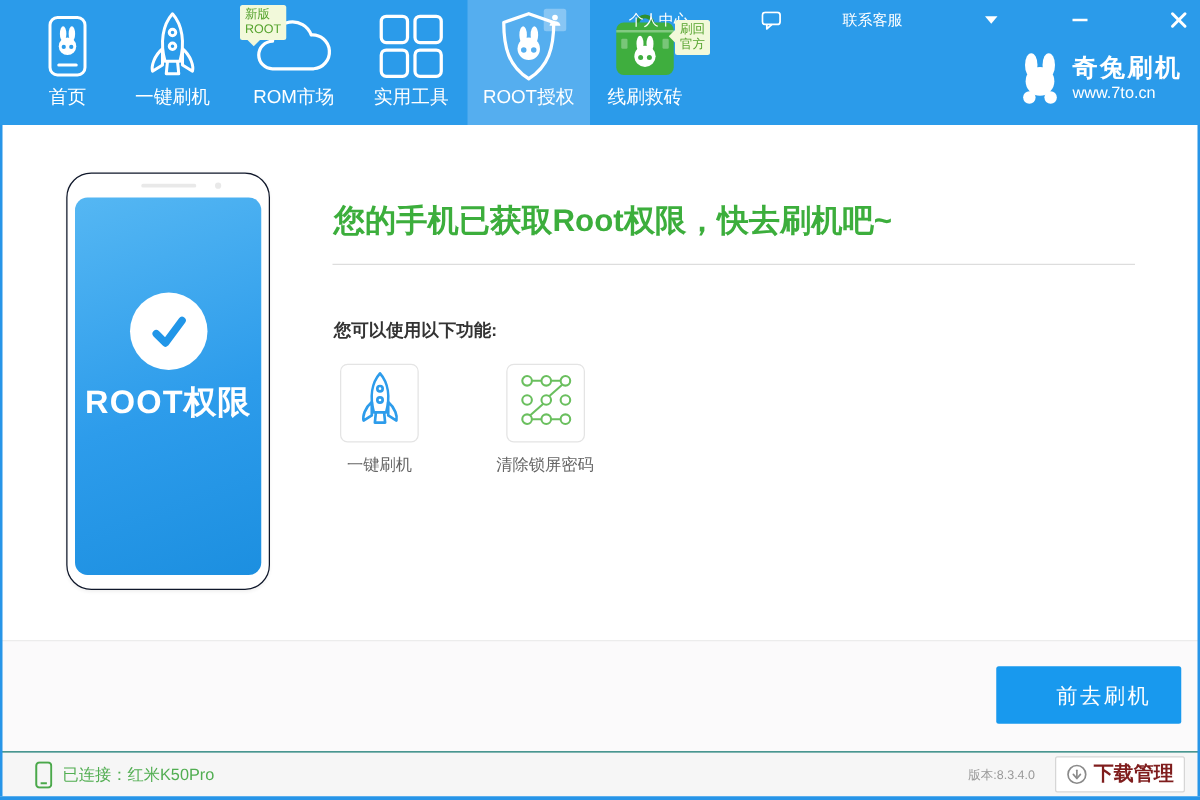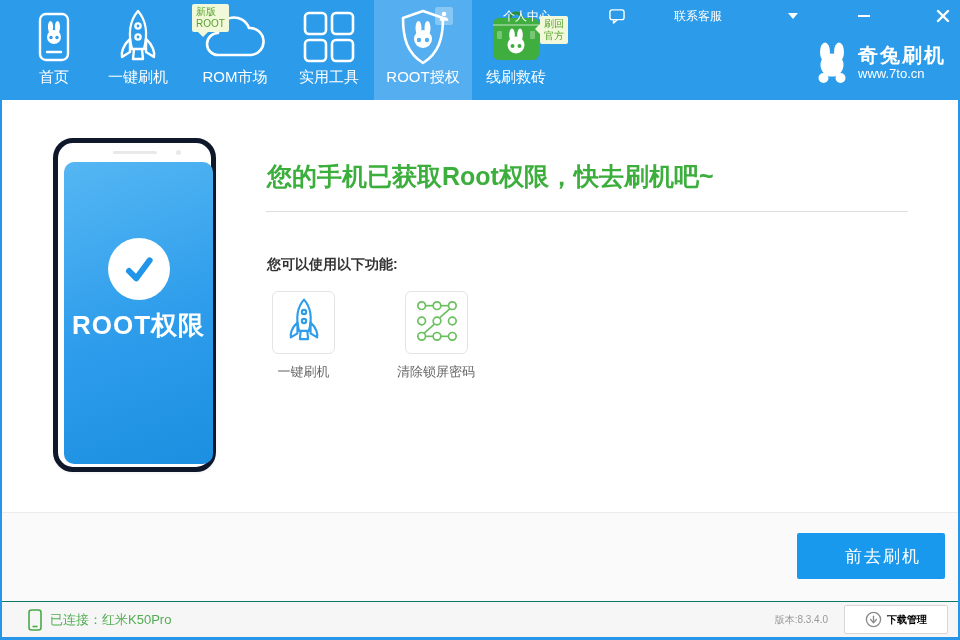--- a/index.html
+++ b/index.html
@@ -39,21 +39,21 @@
   
   .logo { position:absolute; right:14px; top:42px; display:flex; align-items:center; color:#fff; }
   .logo-txt { margin-left:6px; }
   .logo-title { font-size:20px; font-weight:bold; letter-spacing:2px; line-height:21px; }
   .logo-url { font-size:13px; line-height:15px; }
 
   
   .main { position:absolute; left:0; top:100px; width:960px; height:412px; background:#fff; }
 
   .phone { position:absolute; left:53px; top:38px; width:163px; height:334px; background:#fff;
-           border:5px solid #0f172a; border-radius:20px; box-shadow:0 1px 3px rgba(0,0,0,.06); }
+           border:1px solid #0f172a; border-radius:20px; box-shadow:0 1px 3px rgba(0,0,0,.06); }
   .speaker { position:absolute; left:50%; transform:translateX(-50%); top:8px; width:44px; height:3px;
              background:#e9e9e9; border-radius:2px; }
   .cam { position:absolute; left:118px; top:7px; width:5px; height:5px; background:#e9e9e9; border-radius:50%; }
   .screen { position:absolute; left:6px; top:19px; width:149px; height:302px; border-radius:10px;
             background:linear-gradient(160deg,#55b7f3 0%,#2d9ceb 55%,#1c8fe0 100%); }
   .checkwrap { position:absolute; left:50%; transform:translateX(-50%); top:76px; width:62px; height:62px;
                background:#fff; border-radius:50%; display:flex; align-items:center; justify-content:center; }
   .screen-label { position:absolute; left:0; top:146px; width:100%; text-align:center; color:#fff;
                   font-size:26px; font-weight:bold; letter-spacing:1px; }
 
@@ -76,21 +76,21 @@
 
   
   .footer { position:absolute; left:0; top:601px; width:960px; height:36px; background:#f6f6f6;
             border-top:1px solid #0f766e; }
   .status { position:absolute; left:28px; top:7px; display:flex; align-items:center; }
   .status-text { margin-left:8px; font-size:13px; color:#52ae52; }
   .version { position:absolute; right:132px; top:11px; font-size:10px; color:#999; }
   .dl-btn { position:absolute; right:12px; top:3px; width:104px; height:29px; background:#fff;
             border:1px solid #d6d6d6; border-radius:2px; display:flex; align-items:center;
             justify-content:center; cursor:pointer; }
-  .dl-btn span { margin-left:5px; font-size:10px; color:#000000; font-weight:bold; }
+  .dl-btn span { margin-left:5px; font-size:16px; color:#7f1d1d; font-weight:bold; }
 
   
   .edge { position:absolute; background:#2795e8; z-index:20; }
   .edge-left { left:0; top:100px; width:2px; height:537px; }
   .edge-right { left:958px; top:100px; width:2px; height:537px; }
   .edge-bottom { left:0; top:637px; width:960px; height:3px; }
 </style>
 </head>
 <body>
 

